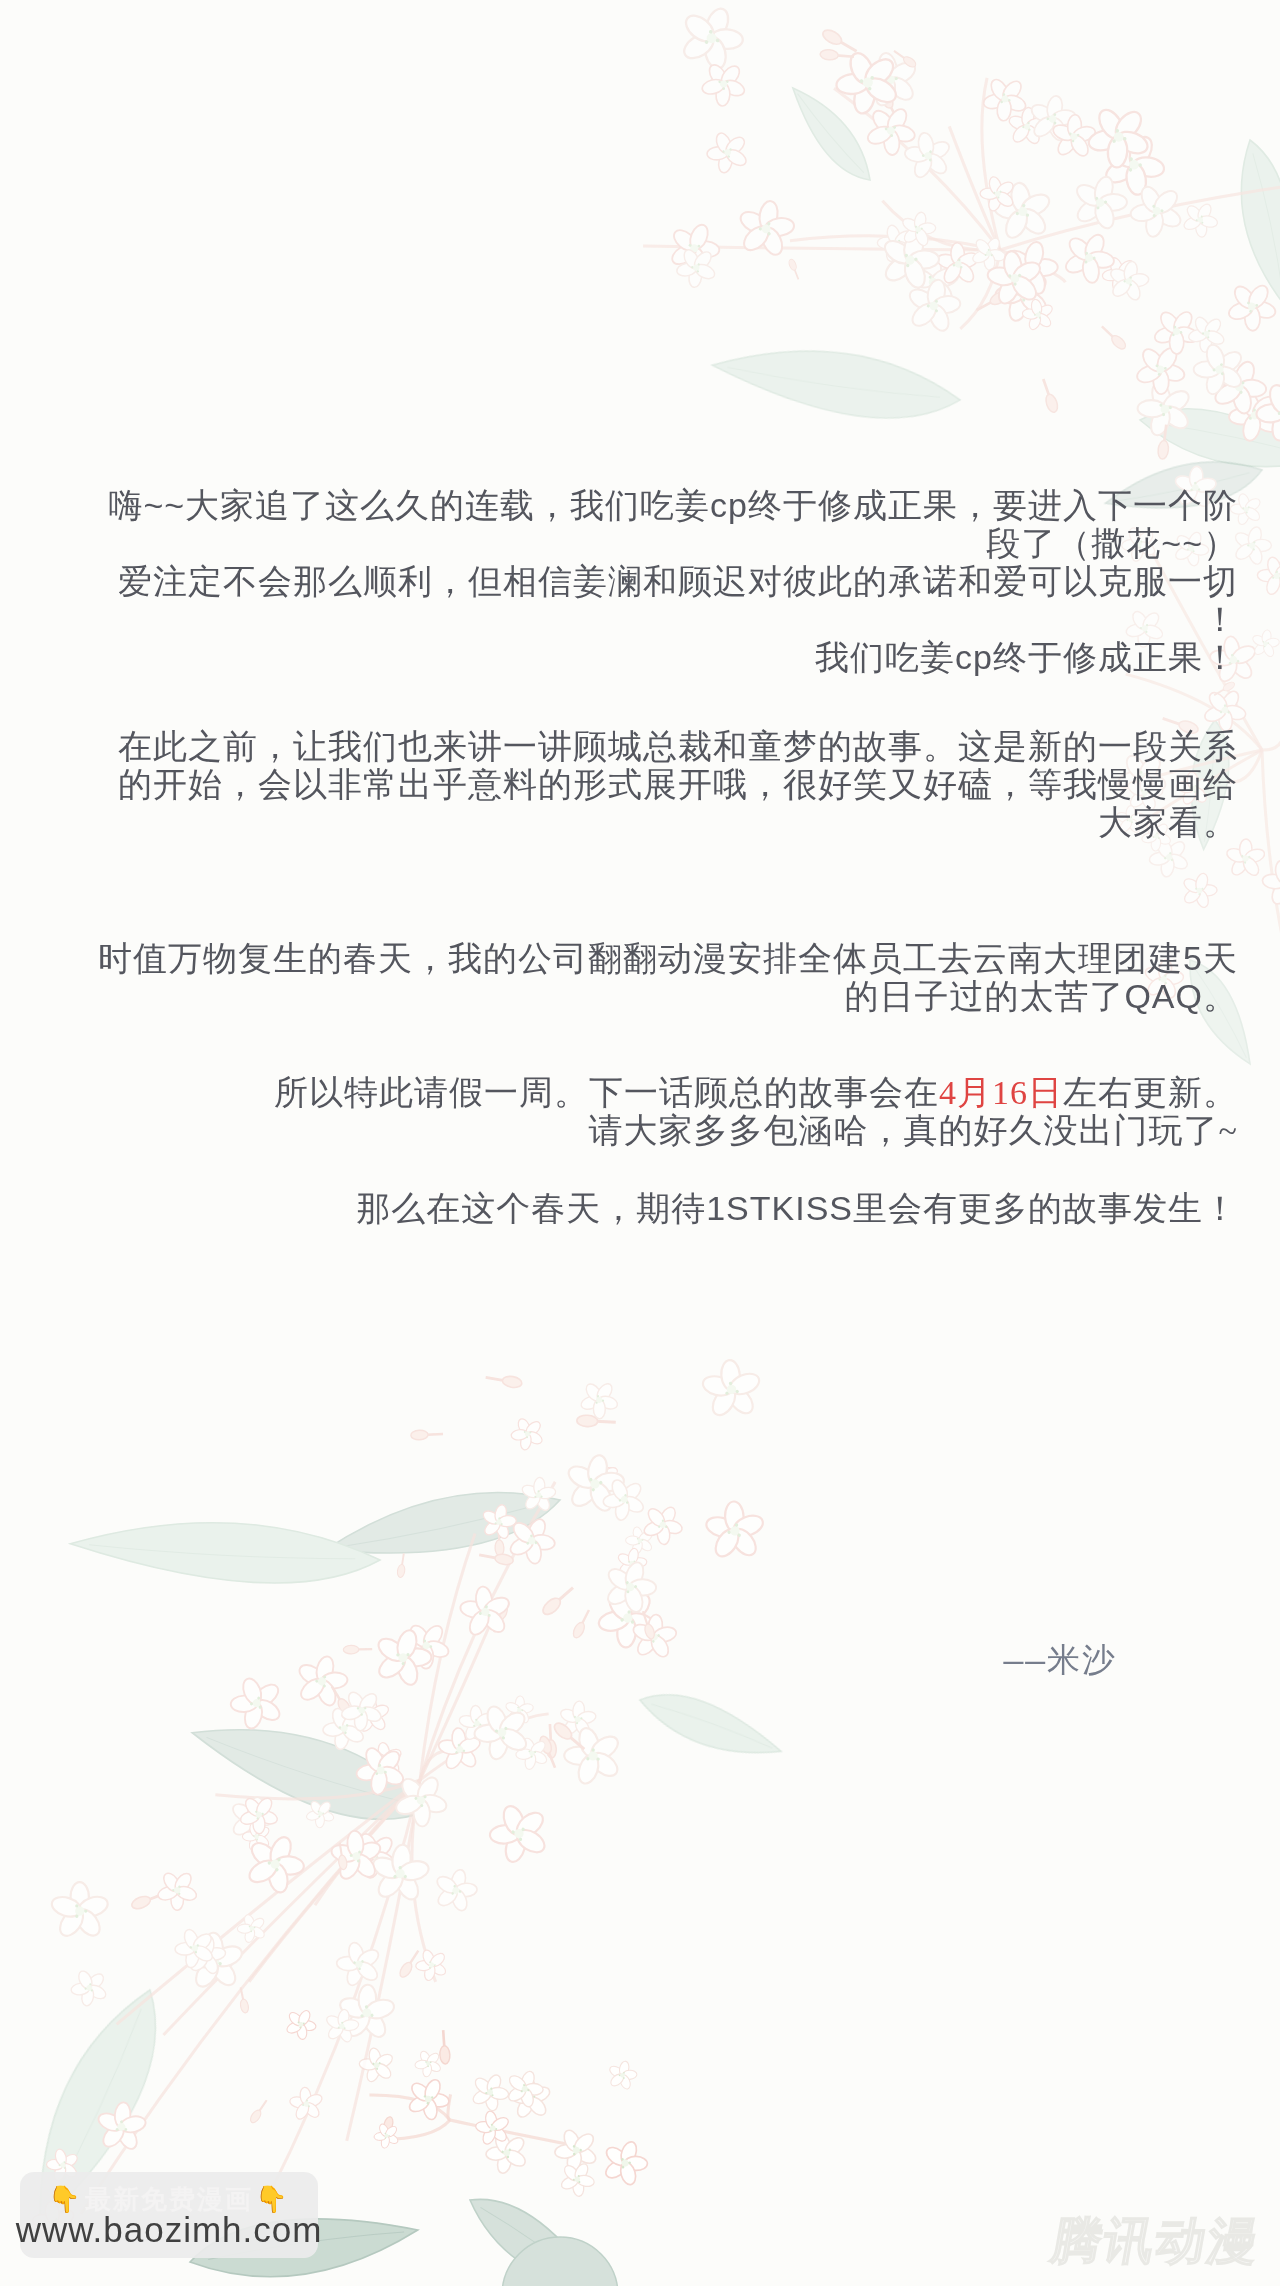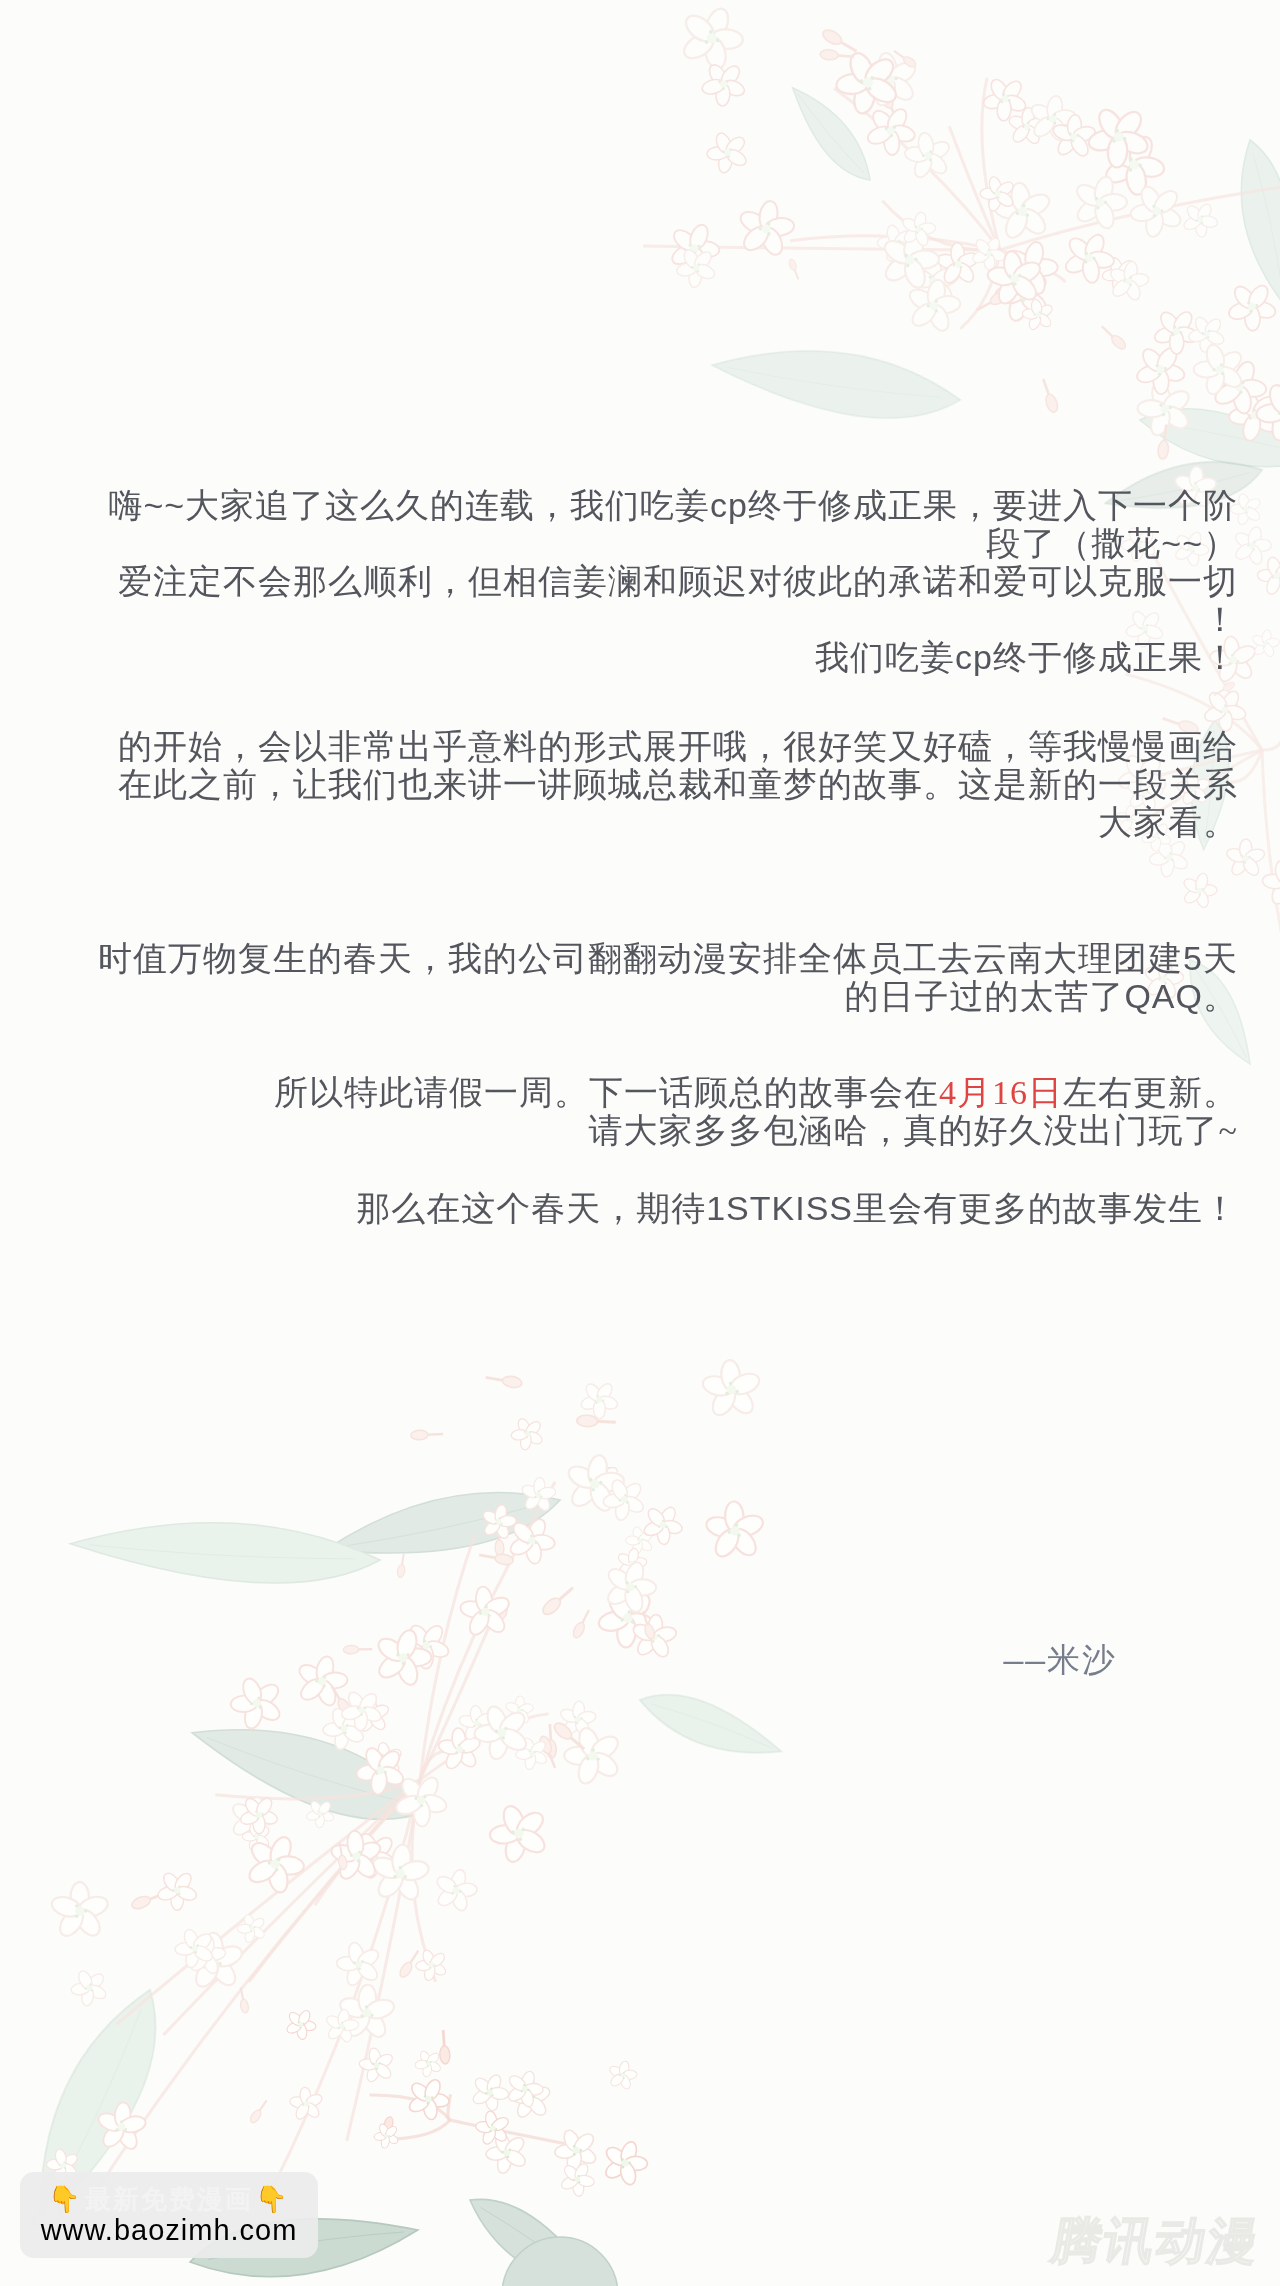--- a/index.html
+++ b/index.html
@@ -31,21 +31,21 @@
     position:absolute;left:20px;top:2172px;width:298px;height:86px;z-index:3;
     background:rgba(236,236,236,0.92);border-radius:14px;
     display:flex;flex-direction:column;align-items:center;justify-content:center;
   }
   .wm-line1{
     font-size:26px;letter-spacing:2px;color:#f4f3f3;font-weight:bold;
     display:flex;align-items:center;gap:2px;line-height:30px;
   }
   .wm-line1 .hand{color:#f6b73c;font-weight:normal;}
   .wm-line2{
-    font-size:29px;color:#000000;letter-spacing:1px;line-height:32px;
+    font-size:35px;color:#404040;letter-spacing:1px;line-height:32px;
   }
   .wm-right{
     position:absolute;left:1052px;top:2208px;z-index:3;
     font-size:50px;font-weight:bold;letter-spacing:2px;
     color:#f7f7f5;-webkit-text-stroke:1.2px #e9e9e5;
     transform:skewX(-10deg);
     white-space:nowrap;
   }
 </style>
 </head>
@@ -1874,22 +1874,22 @@
 
 <div class="letter" id="letter">
     <div class="para">
       <div class="note-line"><span>嗨~~大家追了这么久的连载，我们吃姜cp终于修成正果，要进入下一个阶</span></div>
       <div class="note-line"><span>段了（撒花~~）</span></div>
       <div class="note-line"><span>爱注定不会那么顺利，但相信姜澜和顾迟对彼此的承诺和爱可以克服一切</span></div>
       <div class="note-line"><span>！</span></div>
       <div class="note-line"><span>我们吃姜cp终于修成正果！</span></div>
     </div>
     <div class="para m1">
+      <div class="note-line"><span>在此之前，让我们也来讲一讲顾城总裁和童梦的故事。这是新的一段关系</span></div>
       <div class="note-line"><span>的开始，会以非常出乎意料的形式展开哦，很好笑又好磕，等我慢慢画给</span></div>
-      <div class="note-line"><span>在此之前，让我们也来讲一讲顾城总裁和童梦的故事。这是新的一段关系</span></div>
       <div class="note-line"><span>大家看。</span></div>
     </div>
     <div class="para m2">
       <div class="note-line"><span>时值万物复生的春天，我的公司翻翻动漫安排全体员工去云南大理团建5天</span></div>
       <div class="note-line"><span>的日子过的太苦了QAQ。</span></div>
     </div>
     <div class="para m3">
       <div class="note-line"><span>所以特此请假一周。下一话顾总的故事会在</span><span class="accent">4月16日</span><span>左右更新。</span></div>
       <div class="note-line"><span>请大家多多包涵哈，真的好久没出门玩了~</span></div>
     </div>

